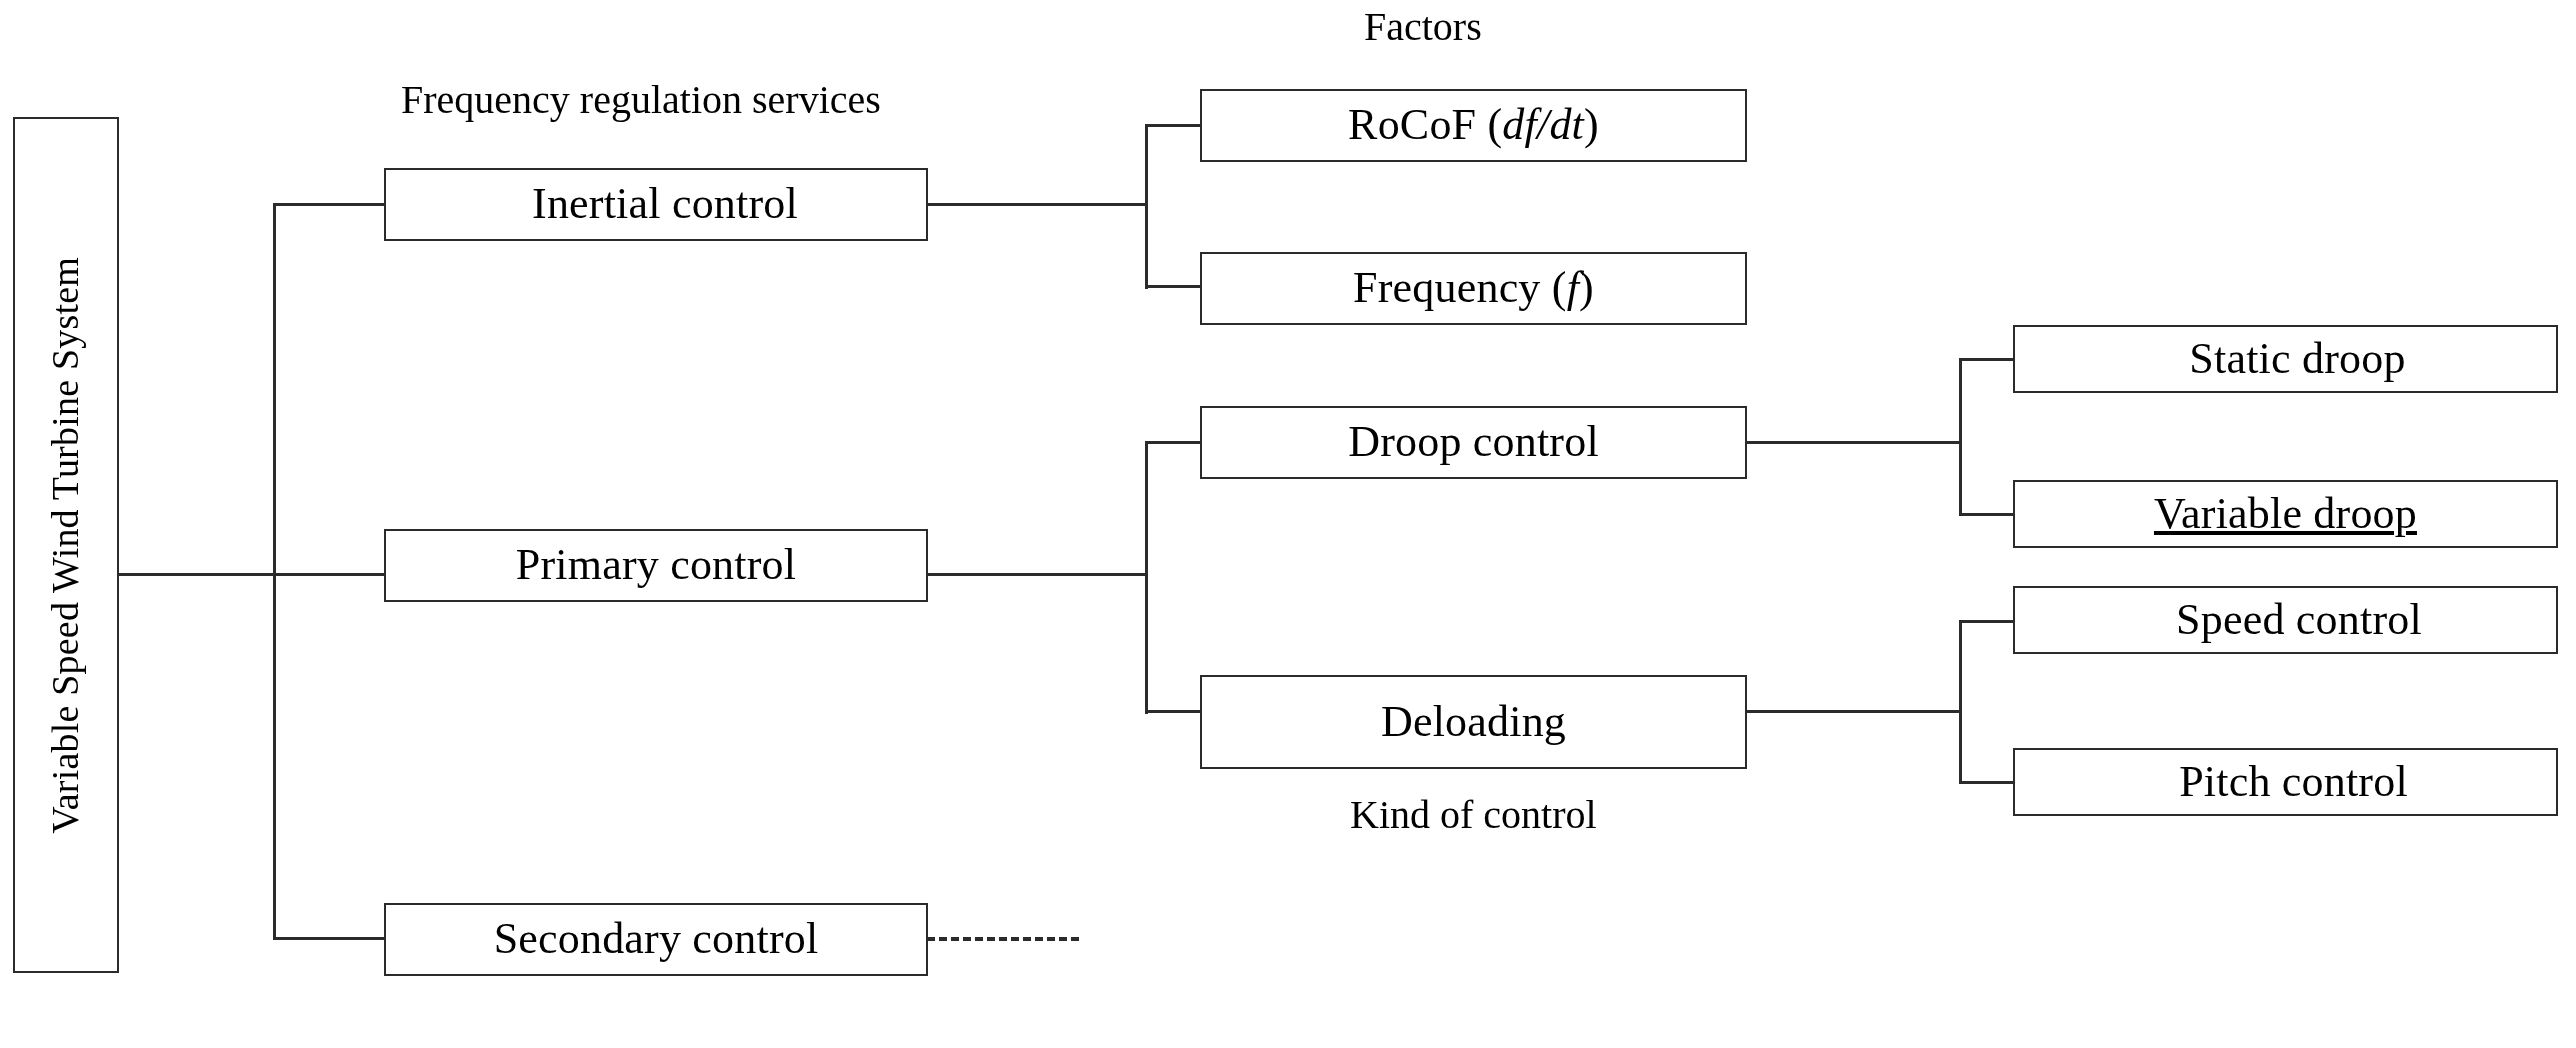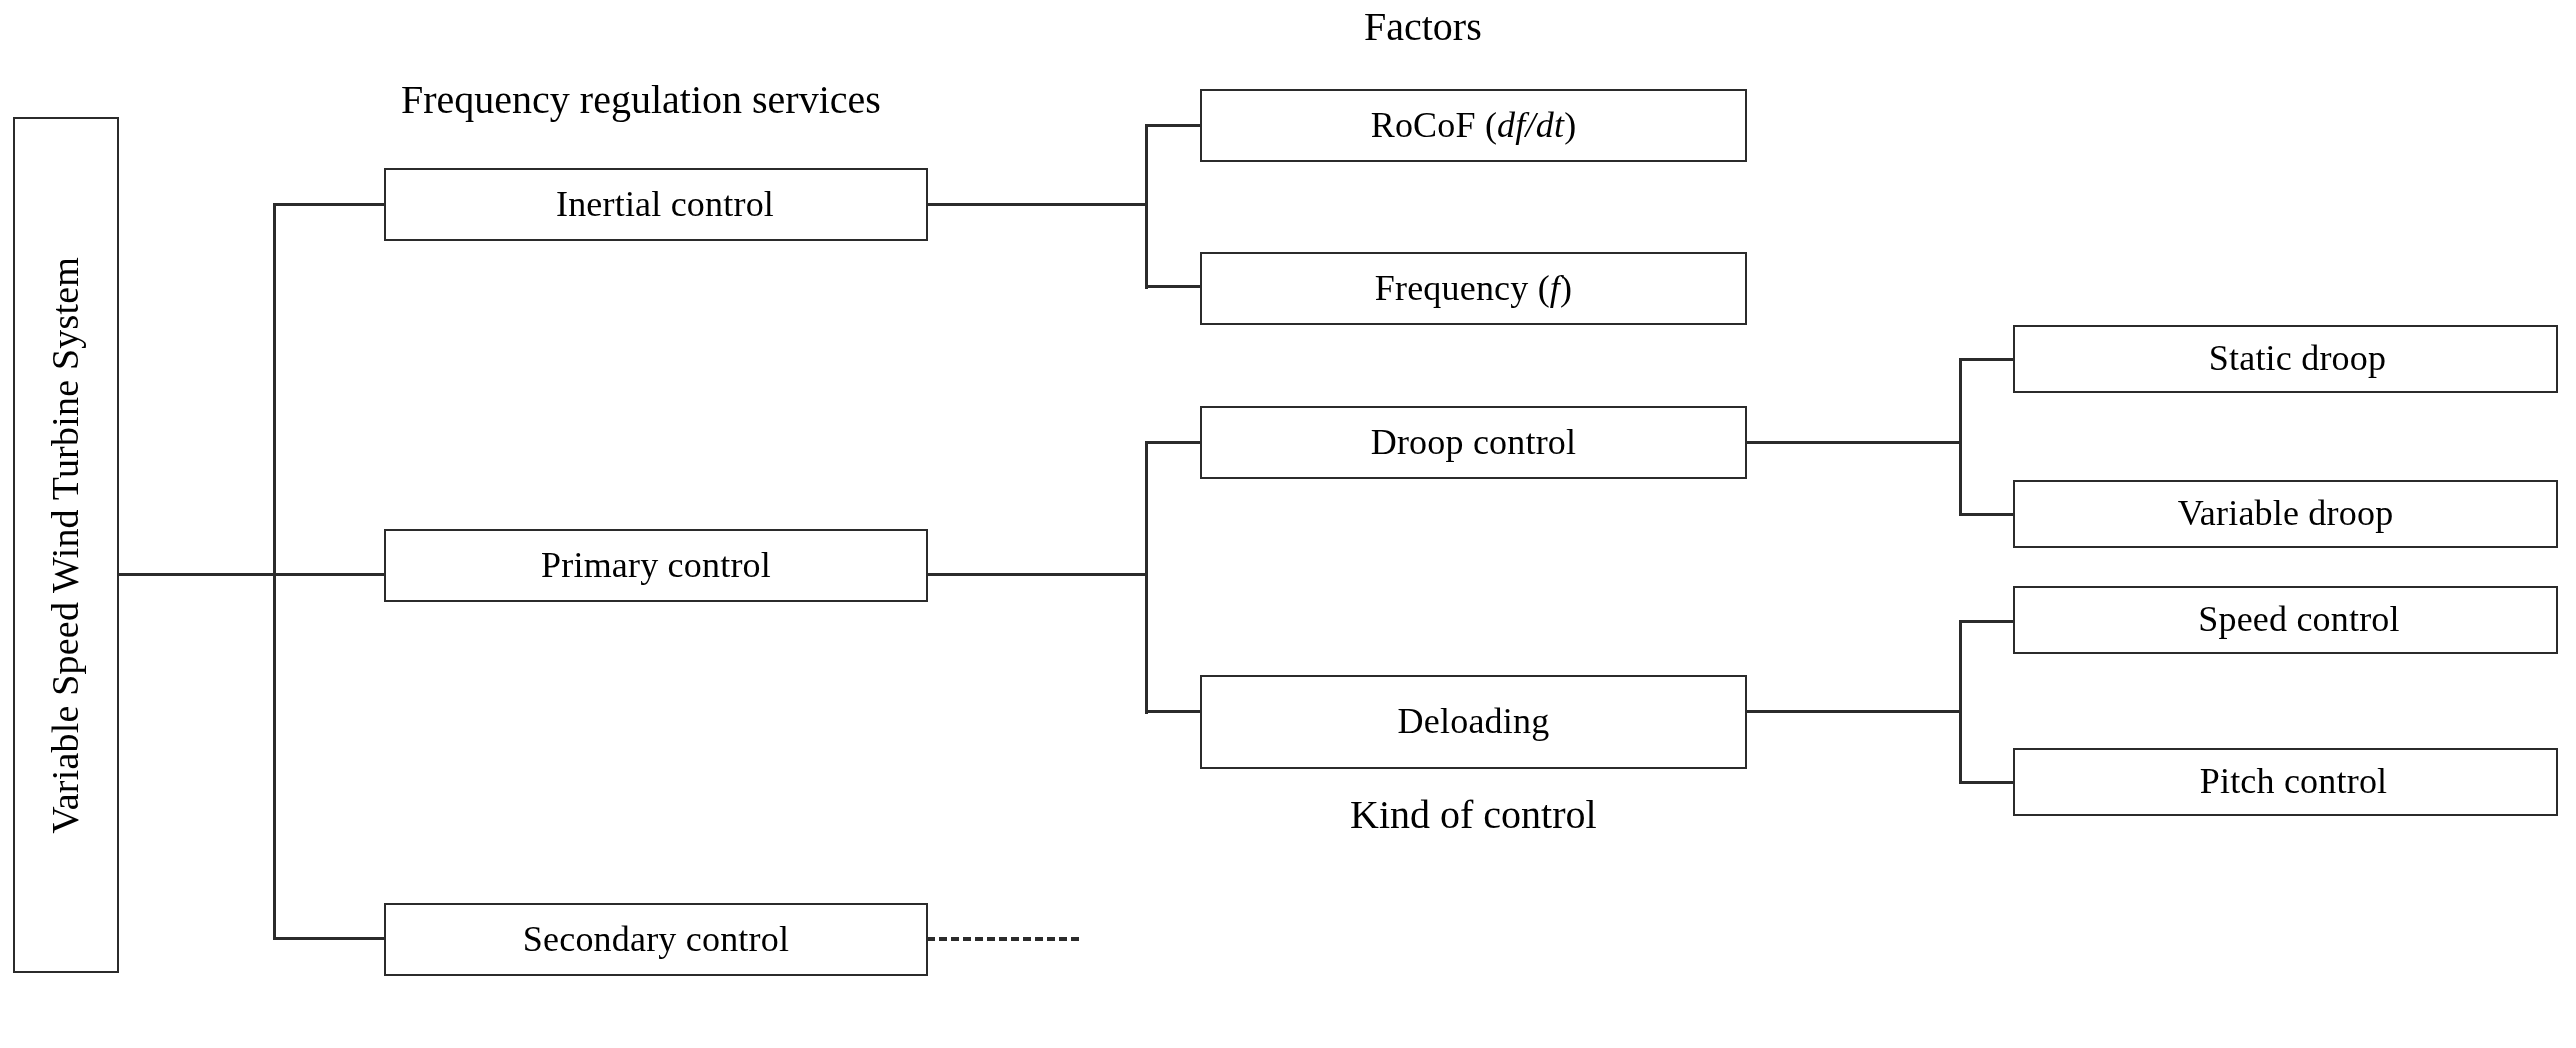--- a/index.html
+++ b/index.html
@@ -26,21 +26,21 @@
     background: #ffffff;
     display: flex;
     align-items: center;
     justify-content: center;
     text-align: center;
     line-height: 1.05;
     white-space: nowrap;
   }
   .node .label {
     display: block;
-    font-size: 36px;
+    font-size: 44px;
     letter-spacing: 0.2px;
   }
   .node .label i {
     font-style: italic;
   }
   
   #root-node {
     left: 12.7px;
     top: 117px;
     width: 106px;
@@ -55,21 +55,21 @@
   #node-inertial   { left: 384px; top: 168px;  width: 544px; height: 73px; padding-left: 18px; }
   #node-primary    { left: 384px; top: 529px;  width: 544px; height: 73px; }
   #node-secondary  { left: 384px; top: 903px; width: 544px; height: 73px; }
   
   #node-rocof      { left: 1200px; top: 89px; width: 547px; height: 73px; }
   #node-frequency  { left: 1200px; top: 252px; width: 547px; height: 73px; }
   #node-droop      { left: 1200px; top: 406px; width: 547px; height: 73px; }
   #node-deloading  { left: 1200px; top: 675px; width: 547px; height: 94px; }
   
   #node-static-droop   { left: 2013px; top: 325px;  width: 545px; height: 68px; padding-left: 24px; }
-  #node-variable-droop { left: 2013px; top: 480px;  width: 545px; height: 68px; }
+  #node-variable-droop { left: 2013px; top: 480px;  width: 545px; height: 68px; text-decoration: underline; }
   #node-speed-control  { left: 2013px; top: 586px;  width: 545px; height: 68px; padding-left: 27px; }
   #node-pitch-control  { left: 2013px; top: 748px;  width: 545px; height: 68px; padding-left: 16px; }
 
   
   .caption {
     position: absolute;
     font-size: 40px;
     white-space: nowrap;
     color: #000;
   }

